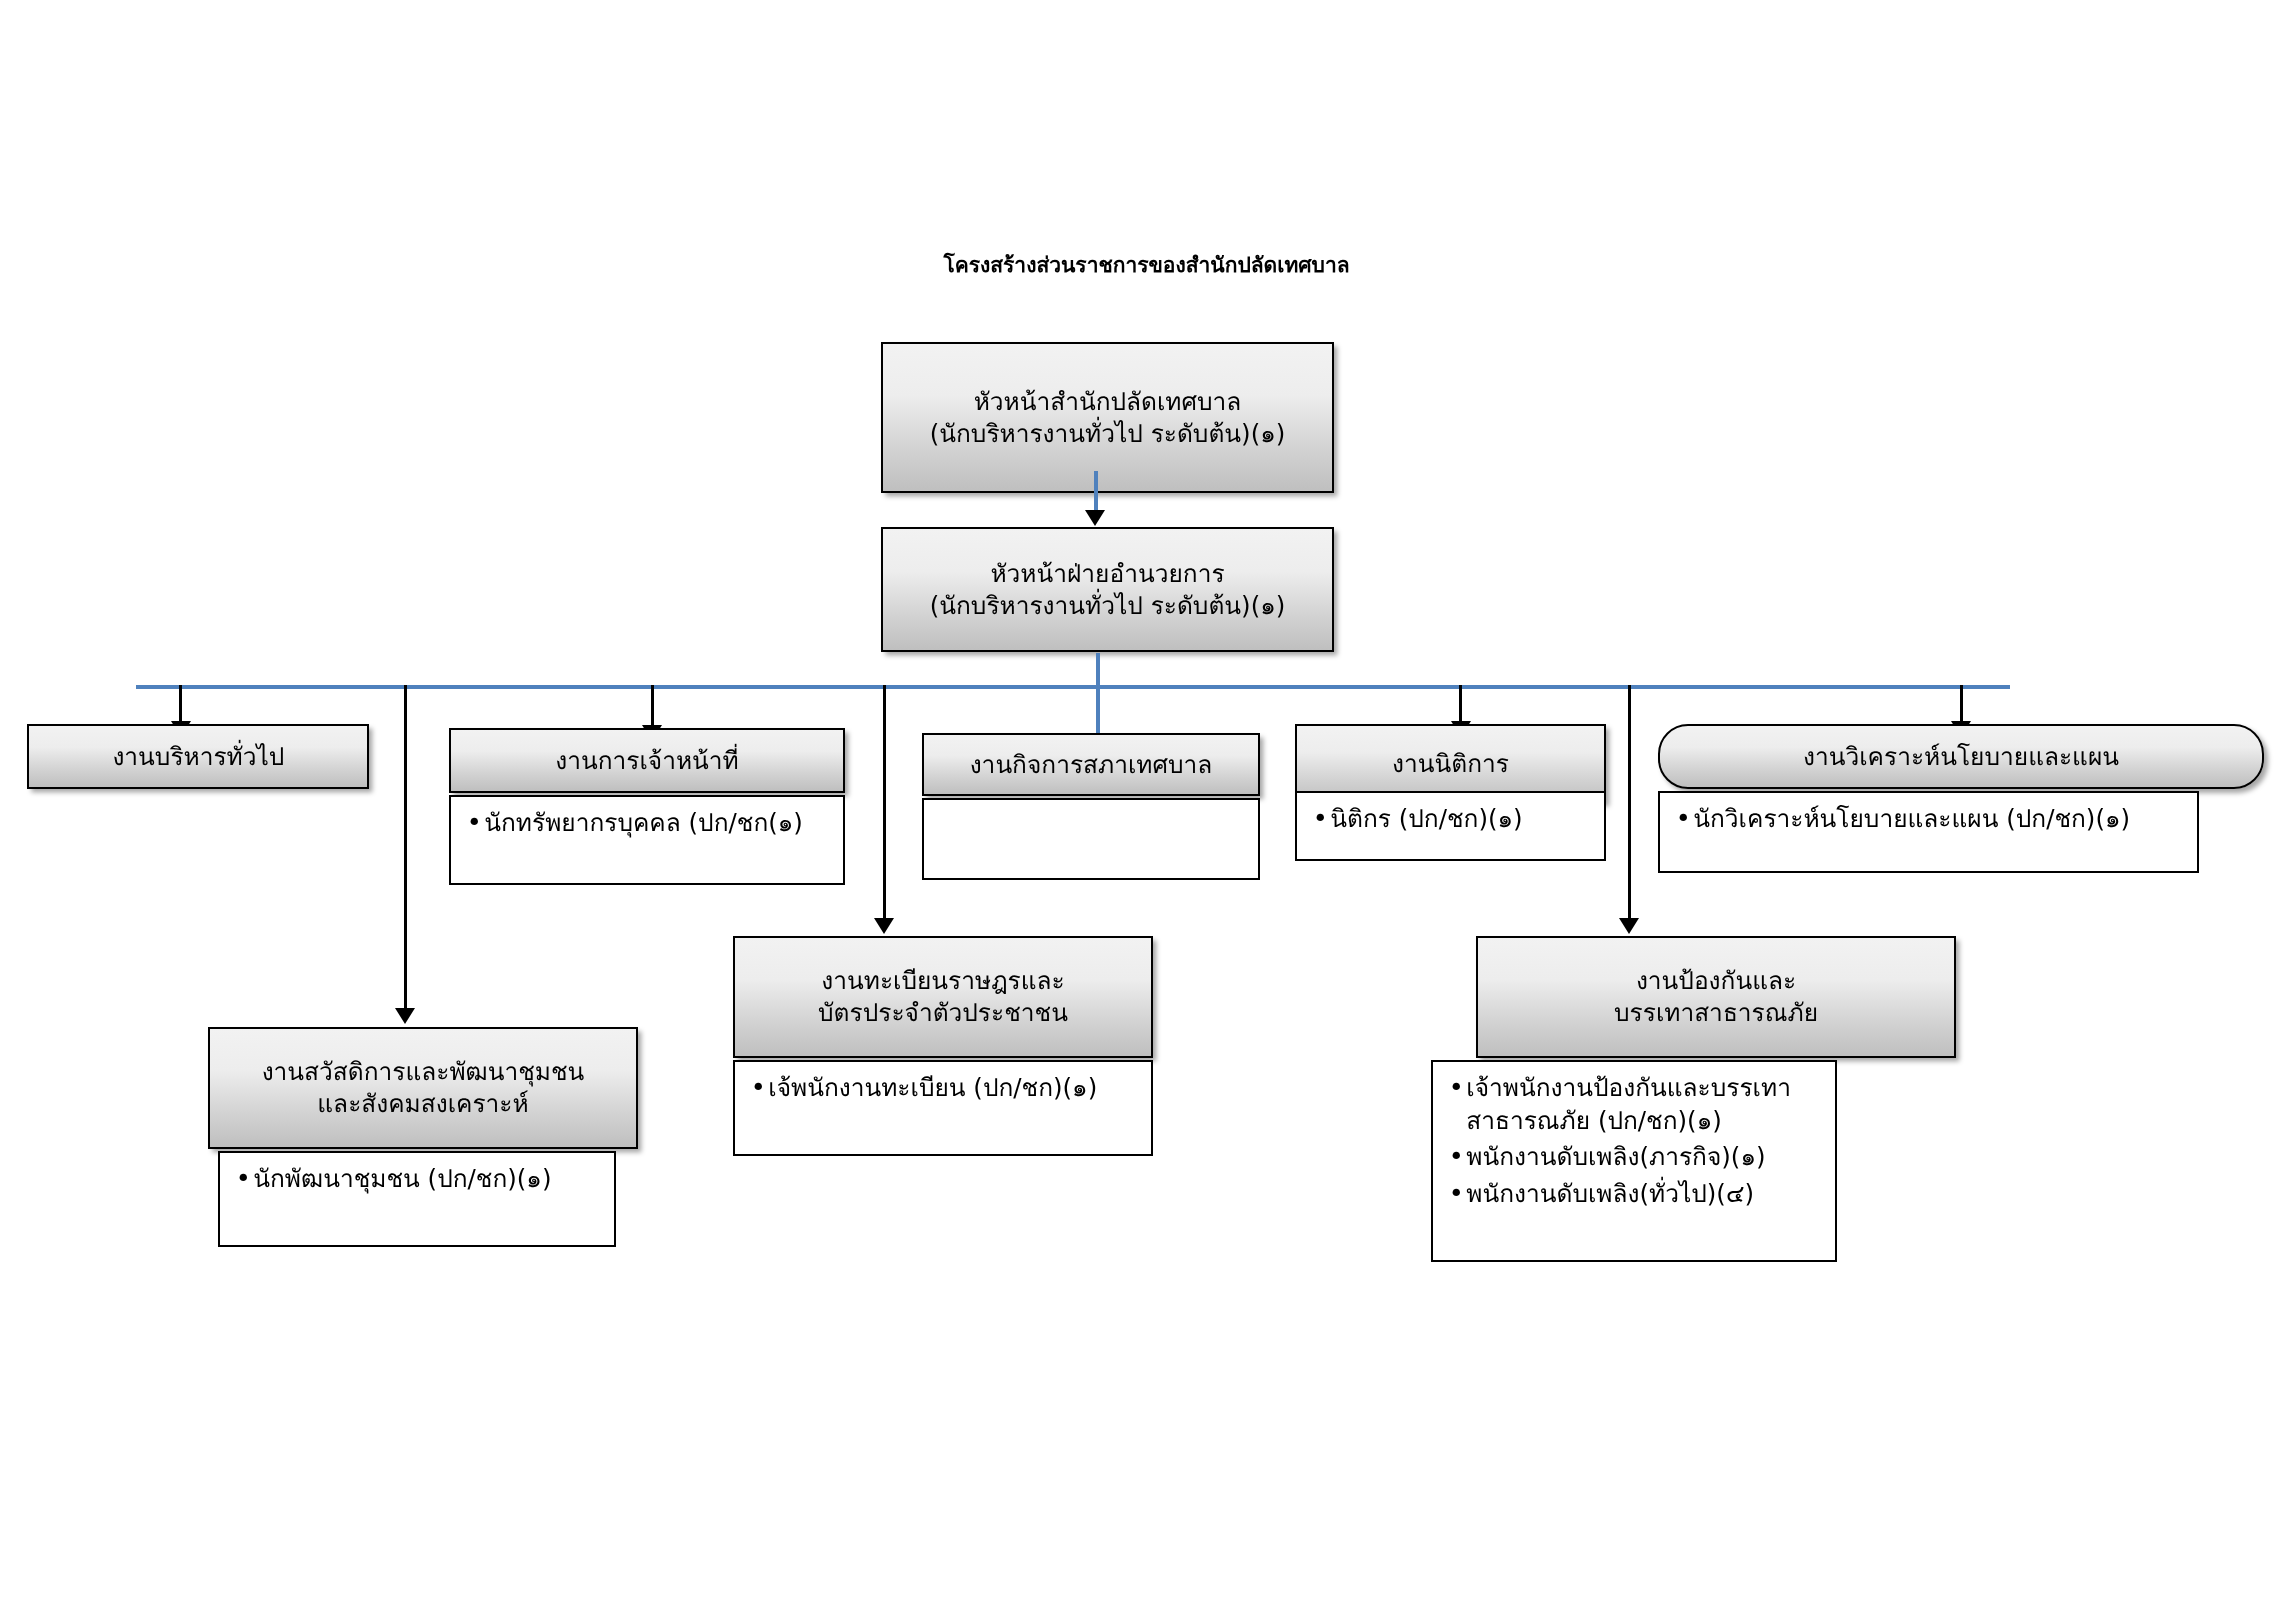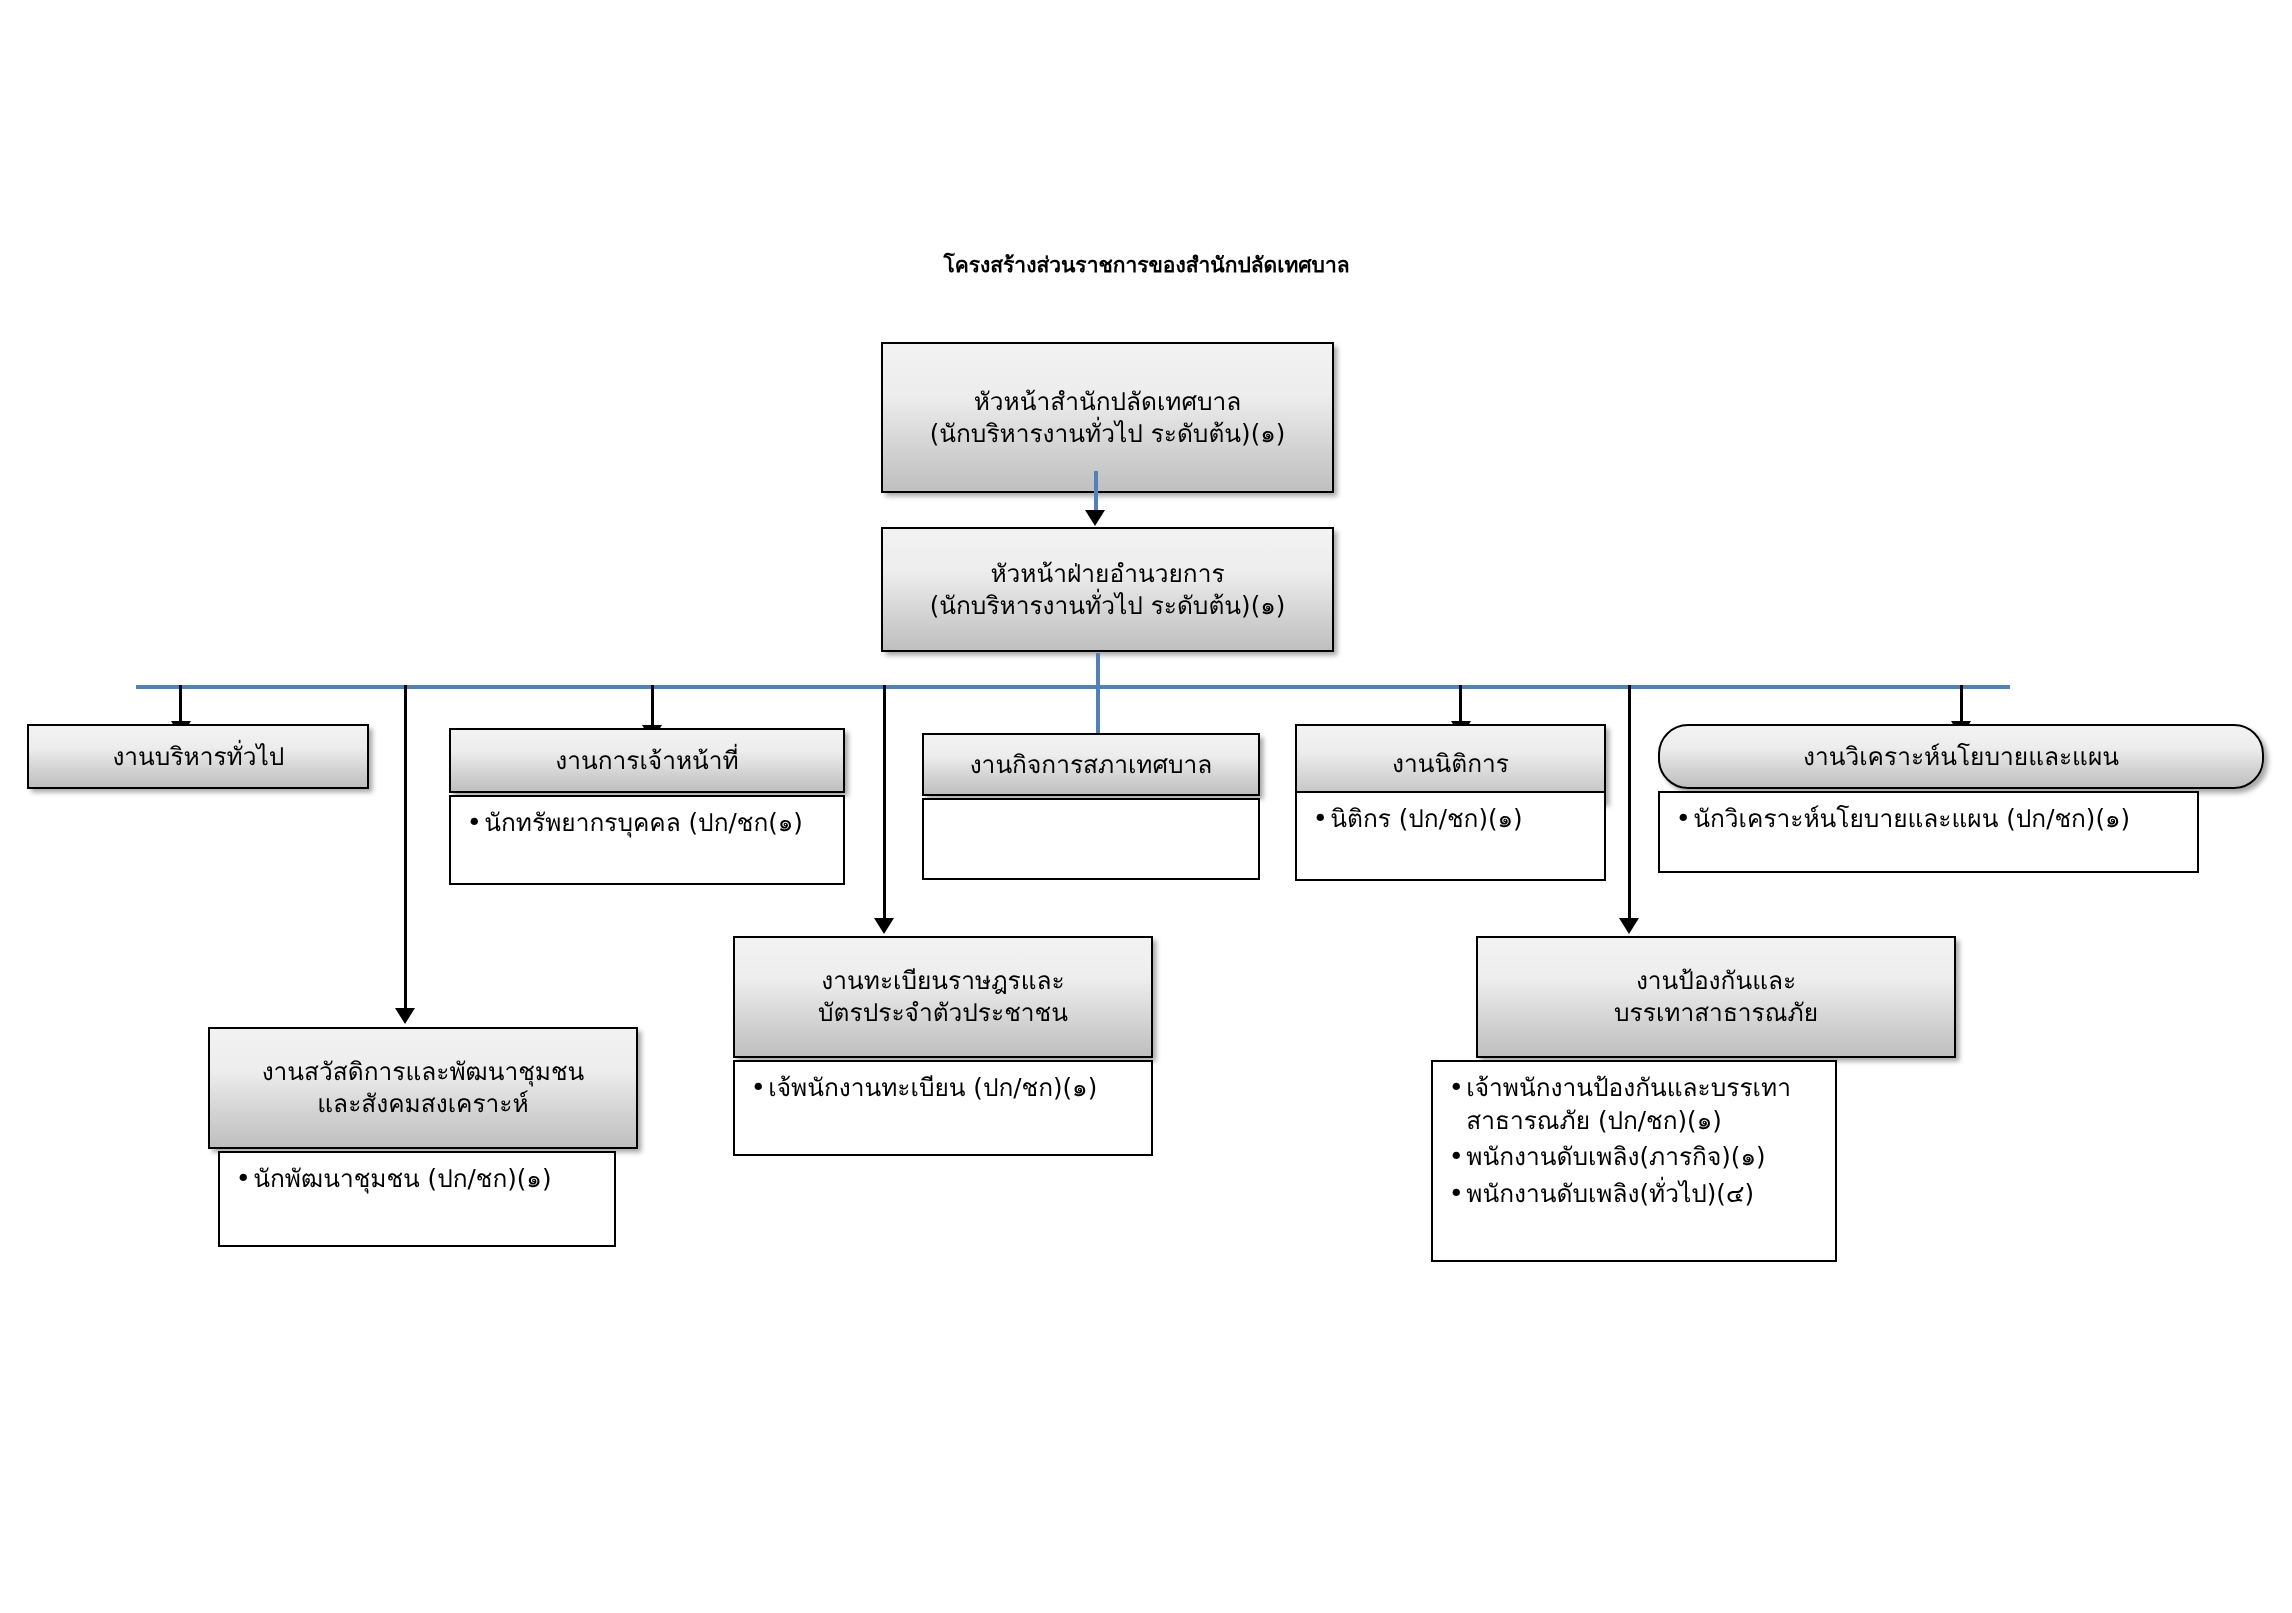--- a/index.html
+++ b/index.html
@@ -142,21 +142,21 @@
   <div class="node hdr" style="left:922px;top:733px;width:338px;height:63px;">
     <span>งานกิจการสภาเทศบาล</span>
   </div>
   <div class="node body" style="left:922px;top:798px;width:338px;height:82px;">
     <ul></ul>
   </div>
 
   <div class="node hdr" style="left:1295px;top:724px;width:311px;height:79px;">
     <span>งานนิติการ</span>
   </div>
-  <div class="node body" style="left:1295px;top:791px;width:311px;height:90px;">
+  <div class="node body" style="left:1295px;top:791px;width:311px;height:70px;">
     <ul>
       <li>นิติกร (ปก/ชก)(๑)</li>
     </ul>
   </div>
 
   <div class="node hdr" style="left:1658px;top:724px;width:606px;height:65px;border-radius:30px;">
     <span>งานวิเคราะห์นโยบายและแผน</span>
   </div>
   <div class="node body" style="left:1658px;top:791px;width:541px;height:82px;">
     <ul>

